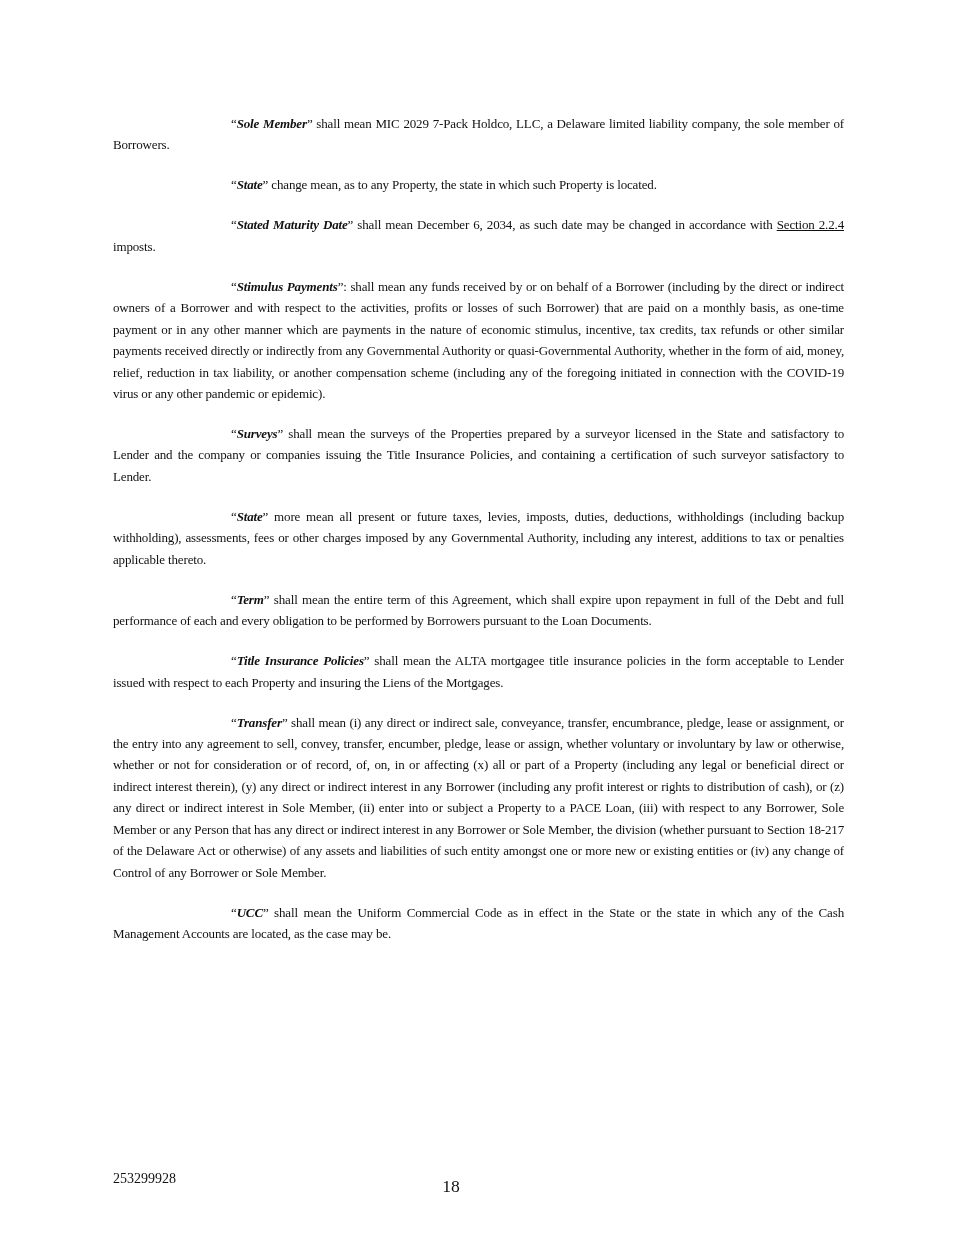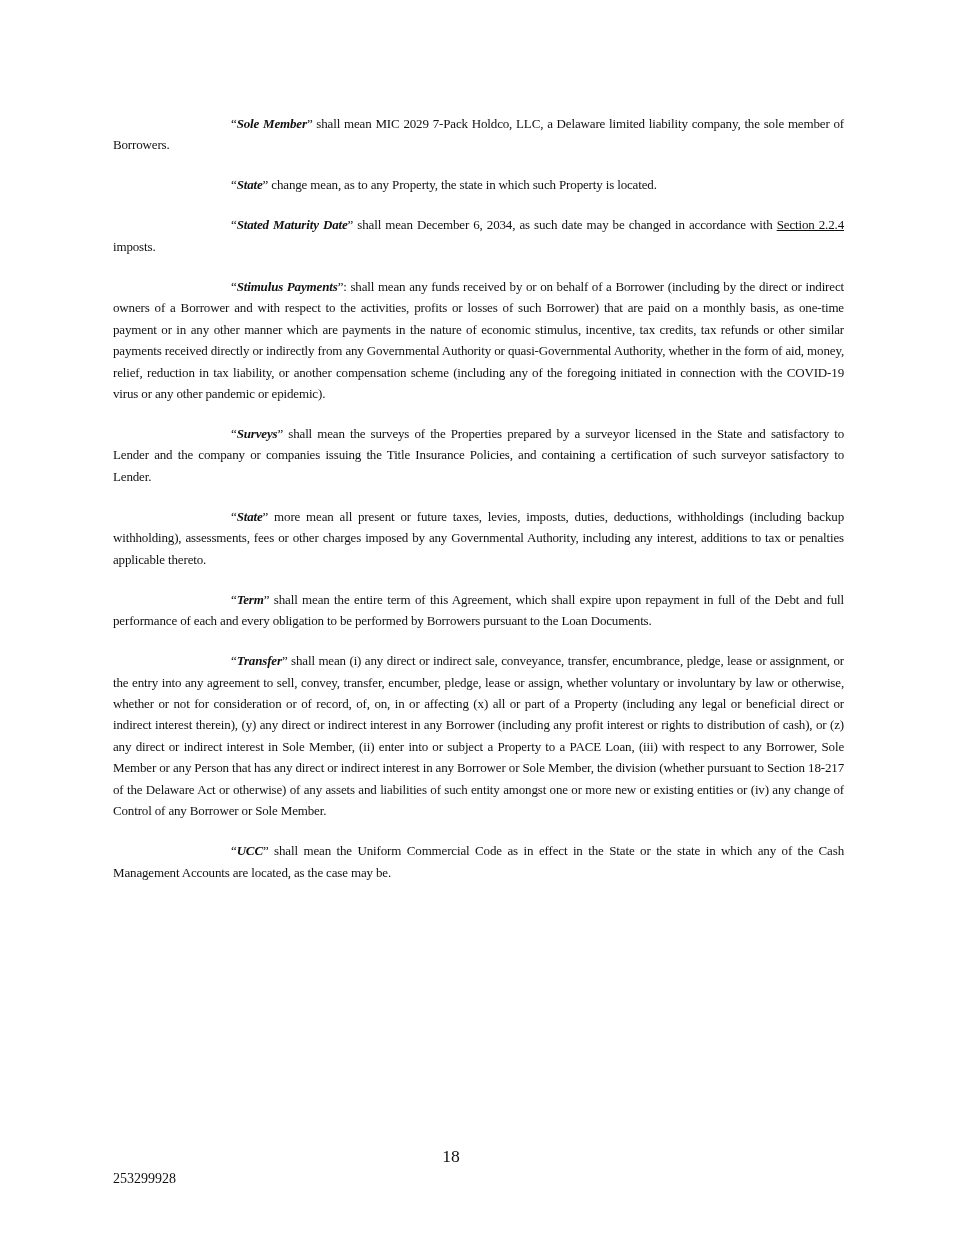--- a/index.html
+++ b/index.html
@@ -33,21 +33,21 @@
     .term {
       font-weight: bold;
       font-style: italic;
     }
     .xref {
       text-decoration: underline;
       margin-top: 7px;
     }
     .page-number {
       position: absolute;
-      top: 1146px;
+      top: 1176px;
       left: 0;
       width: 902px;
       text-align: center;
       font-size: 17.6px;
       font-family: "Liberation Serif", "DejaVu Serif", serif;
     }
     .doc-id {
       position: absolute;
       left: 113px;
       top: 1171px;
@@ -67,20 +67,21 @@
   <p class="para"><span>“</span><span class="term">Stated Maturity Date</span><span>” shall mean December 6, 2034, as such date may be changed in accordance with </span><span class="xref">Section 2.2.4</span><span> imposts.</span></p>
 
   <p class="para"><span>“</span><span class="term">Stimulus Payments</span><span>”: shall mean any funds received by or on behalf of a Borrower (including by the direct or indirect owners of a Borrower and with respect to the activities, profits or losses of such Borrower) that are paid on a monthly basis, as one-time payment or in any other manner which are payments in the nature of economic stimulus, incentive, tax credits, tax refunds or other similar payments received directly or indirectly from any Governmental Authority or quasi-Governmental Authority, whether in the form of aid, money, relief, reduction in tax liability, or another compensation scheme (including any of the foregoing initiated in connection with the COVID-19 virus or any other pandemic or epidemic).</span></p>
 
   <p class="para"><span>“</span><span class="term">Surveys</span><span>” shall mean the surveys of the Properties prepared by a surveyor licensed in the State and satisfactory to Lender and the company or companies issuing the Title Insurance Policies, and containing a certification of such surveyor satisfactory to Lender.</span></p>
 
   <p class="para"><span>“</span><span class="term">State</span><span>” more mean all present or future taxes, levies, imposts, duties, deductions, withholdings (including backup withholding), assessments, fees or other charges imposed by any Governmental Authority, including any interest, additions to tax or penalties applicable thereto.</span></p>
 
   <p class="para"><span>“</span><span class="term">Term</span><span>” shall mean the entire term of this Agreement, which shall expire upon repayment in full of the Debt and full performance of each and every obligation to be performed by Borrowers pursuant to the Loan Documents.</span></p>
 
+  <p class="para"><span>“</span><span class="term">Title Insurance Policies</span><span>” shall mean the ALTA mortgagee title insurance policies in the form acceptable to Lender issued with respect to each Property and insuring the Liens of the Mortgages.</span></p>
 
   <p class="para"><span>“</span><span class="term">Transfer</span><span>” shall mean (i) any direct or indirect sale, conveyance, transfer, encumbrance, pledge, lease or assignment, or the entry into any agreement to sell, convey, transfer, encumber, pledge, lease or assign, whether voluntary or involuntary by law or otherwise, whether or not for consideration or of record, of, on, in or affecting (x) all or part of a Property (including any legal or beneficial direct or indirect interest therein), (y) any direct or indirect interest in any Borrower (including any profit interest or rights to distribution of cash), or (z) any direct or indirect interest in Sole Member, (ii) enter into or subject a Property to a PACE Loan, (iii) with respect to any Borrower, Sole Member or any Person that has any direct or indirect interest in any Borrower or Sole Member, the division (whether pursuant to Section 18-217 of the Delaware Act or otherwise) of any assets and liabilities of such entity amongst one or more new or existing entities or (iv) any change of Control of any Borrower or Sole Member.</span></p>
 
   <p class="para"><span>“</span><span class="term">UCC</span><span>” shall mean the Uniform Commercial Code as in effect in the State or the state in which any of the Cash Management Accounts are located, as the case may be.</span></p>
 
 </div>
 
 <div class="page-number">18</div>
 <div class="doc-id">253299928</div>
 

